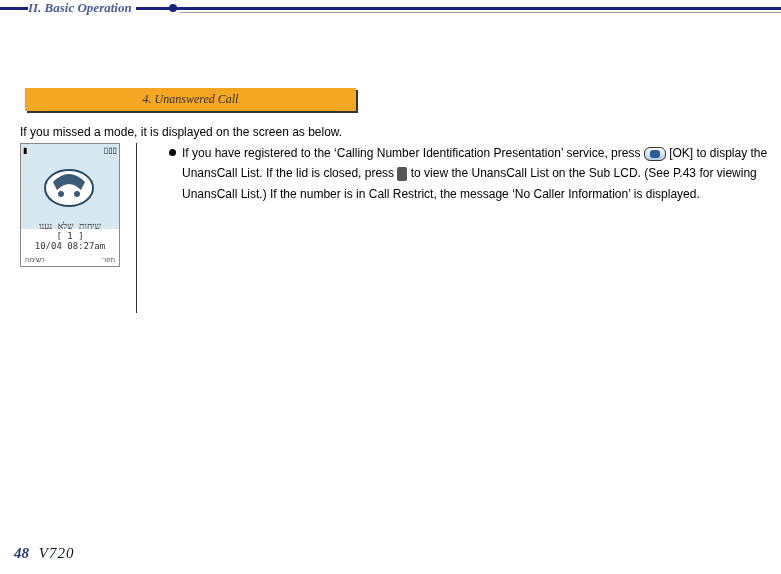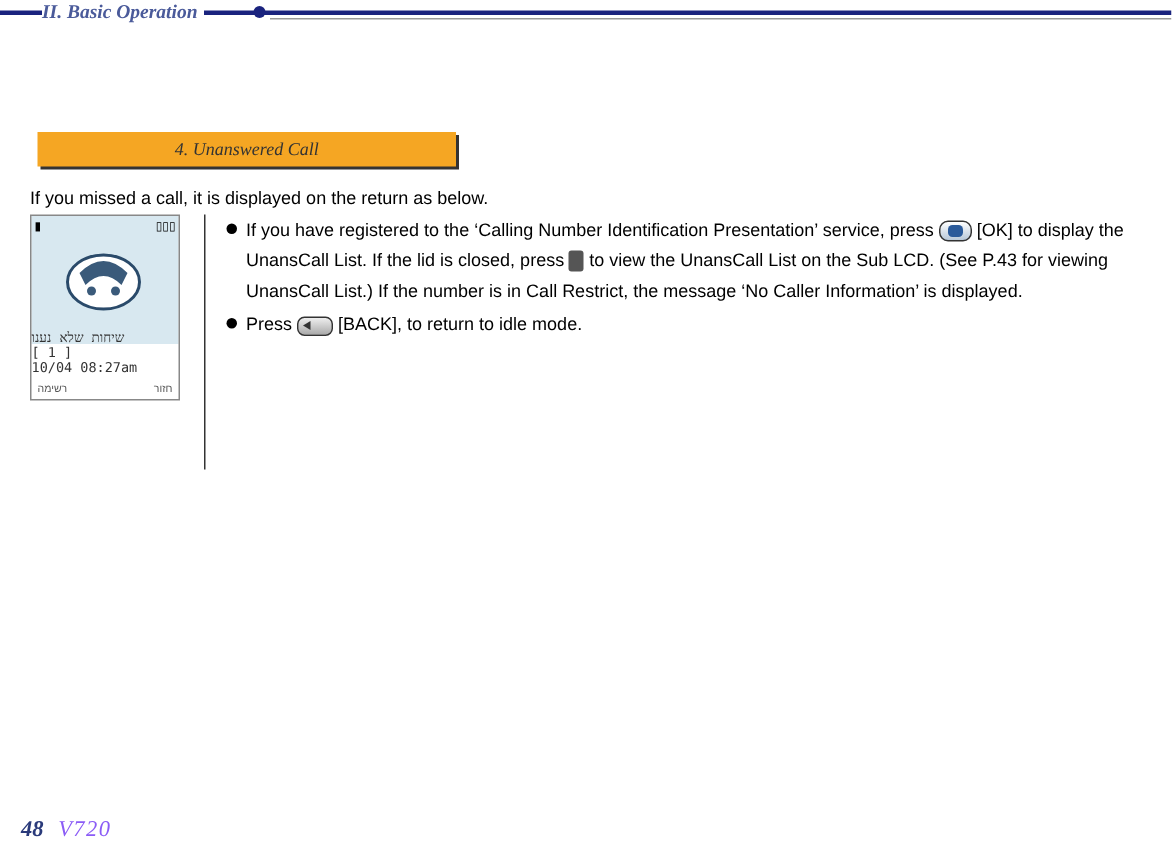--- a/index.html
+++ b/index.html
@@ -46,21 +46,21 @@
     position: absolute;
     top: 12px;
     left: 180px;
     right: 0;
     border-top: 1px solid #999;
   }
   .subsection-bar {
     position: absolute;
     top: 88px;
     left: 25px;
-    width: 279px;
+    width: 331px;
     background: #f5a623;
     text-align: center;
     padding: 4px 0;
     color: #333;
     font-size: 12px;
     font-family: Georgia, serif;
     font-style: italic;
     box-shadow: 2px 2px 0 #333;
   }
   .intro-text {
@@ -100,41 +100,41 @@
     height: 10px;
     font-size: 8px;
     display: flex;
     justify-content: space-between;
   }
   .phone-text-area {
     position: absolute;
     bottom: 14px;
     left: 0;
     right: 0;
-    text-align: left;
+    text-align: center;
     font-size: 9px;
     font-family: monospace;
     line-height: 1.1;
     color: #333;
   }
   .phone-bottom {
     position: absolute;
     bottom: 0;
     left: 0;
     right: 0;
     height: 10px;
     font-size: 7px;
     padding: 0 4px;
     display:flex;
     justify-content: space-between;
     color: #555;
   }
   .bullet-list {
     border-left: 1px solid #333;
-    padding-left: 14px;
+    padding-left: 32px;
     min-height: 170px;
   }
   .bullet-item {
     display: flex;
     align-items: flex-start;
     gap: 6px;
     margin-bottom: 2px;
     line-height: 1.7;
     font-size: 12px;
   }
@@ -194,37 +194,37 @@
     position: absolute;
     bottom: 12px;
     left: 14px;
     font-size: 15px;
     color: #2a3a7a;
     font-weight: bold;
     font-family: Georgia, serif;
     font-style: italic;
   }
   .footer-model {
-    color: #8b5cf6;
+    color: #0f172a;
     font-weight: normal;
     letter-spacing: 1px;
     margin-left: 6px;
   }
 </style>
 </head>
 <body>
 
 <div class="header-line"></div>
 <div class="header-title">II. Basic Operation</div>
 <div class="header-bullet"></div>
 <div class="gray-extension"></div>
 
 <div class="subsection-bar">4. Unanswered Call</div>
 
-<div class="intro-text">If you missed a call, it is displayed on the return as below.</div>
+<div class="intro-text">If you missed a mode, it is displayed on the screen as below.</div>
 
 <div class="content-row">
   <div class="phone-screen">
     <div class="phone-status-bar">
       <span>▮</span>
         <span>▯▯▯</span>
     </div>
     <svg class="phone-icon-circle" viewBox="0 0 60 50">
       <ellipse cx="30" cy="28" rx="24" ry="18" fill="#fff" stroke="#2a4a6a" stroke-width="2"></ellipse>
       <path d="M14 22 Q30 6 46 22 L42 30 Q30 18 18 30 Z" fill="#3a5a7a"></path>
@@ -240,23 +240,19 @@
       <span>רשימה</span>
       <span>חזור</span>
     </div>
   </div>
 
   <div class="bullet-list" id="bullet-list">
       <div class="bullet-item">
         <div class="bullet-dot"></div>
         <div class="bullet-text">If you have registered to the ‘Calling Number Identification Presentation’ service, press <span class="inline-icon ok-icon"></span> [OK] to display the UnansCall List. If the lid is closed, press <span class="inline-icon side-icon"></span> to view the UnansCall List on the Sub LCD. (See P.43 for viewing UnansCall List.) If the number is in Call Restrict, the message ‘No Caller Information’ is displayed.</div>
       </div>
-      <div class="bullet-item">
-        <div class="bullet-dot"></div>
-        <div class="bullet-text">Press  <span class="inline-icon back-icon"></span> [BACK], to return to idle mode.</div>
-      </div>
     </div>
 </div>
 
 <div class="footer-page">
   <span>48</span>
   <span class="footer-model">V720</span>
 </div>
 
 </body></html>

